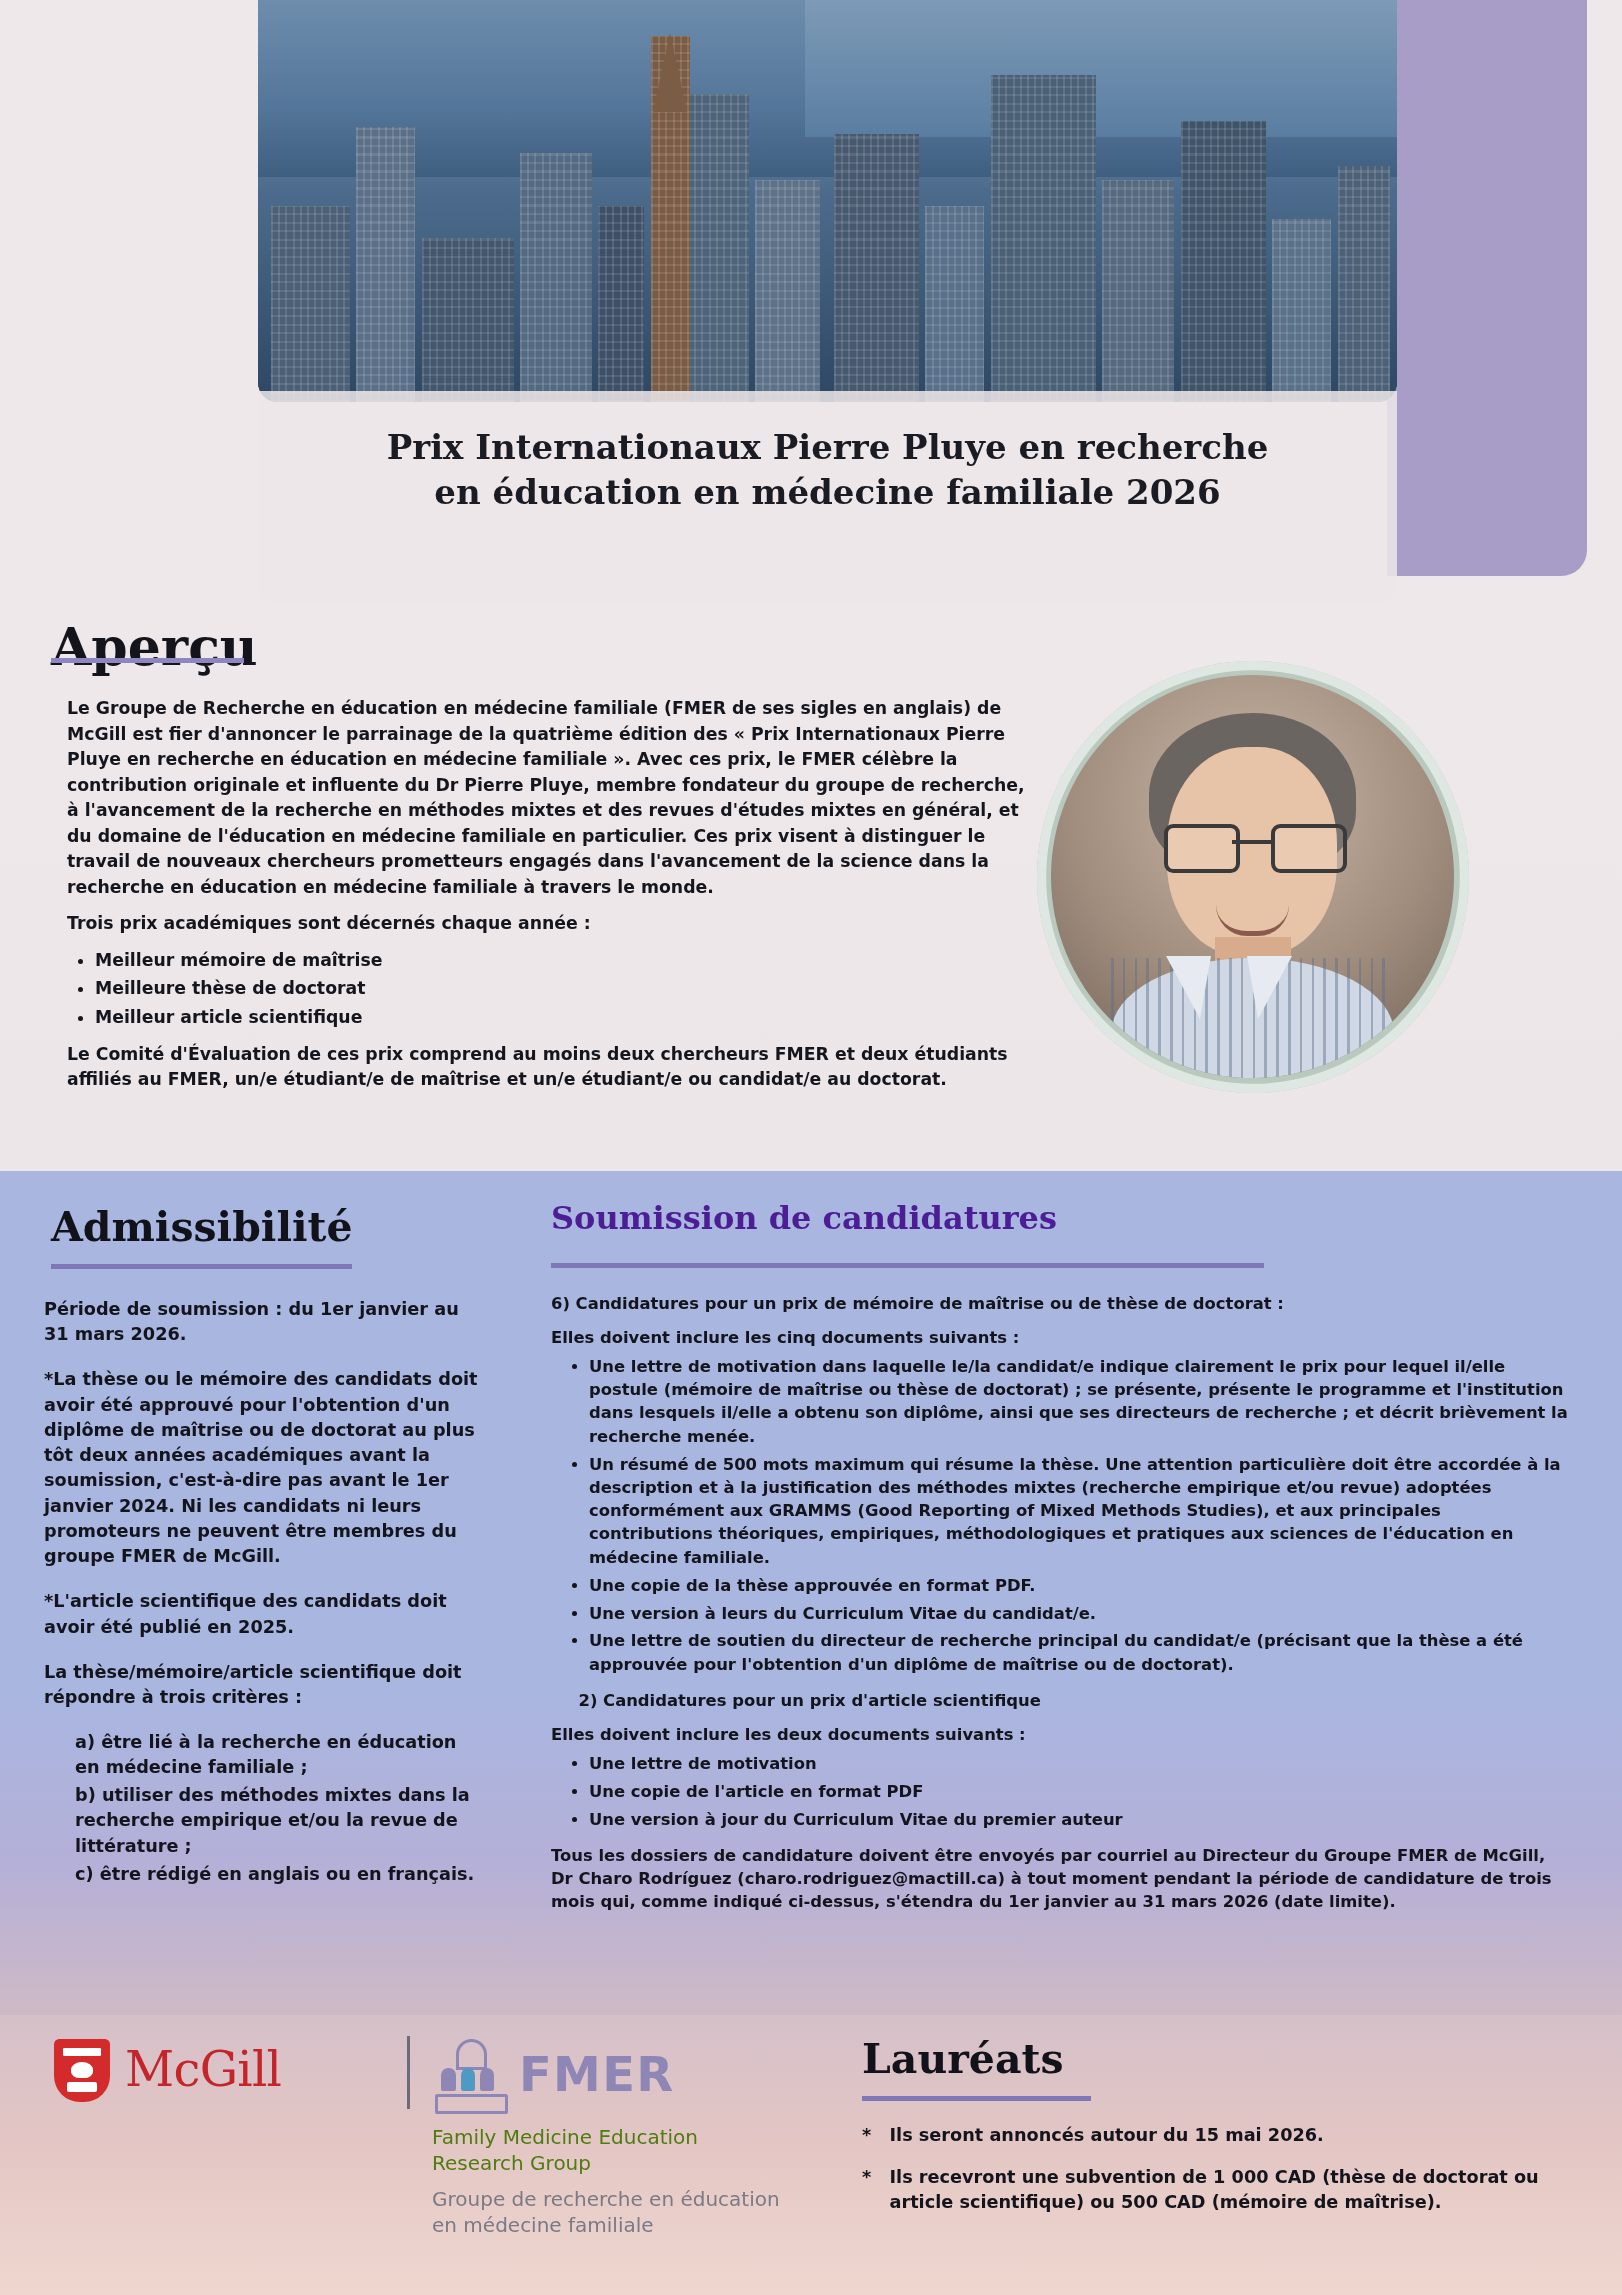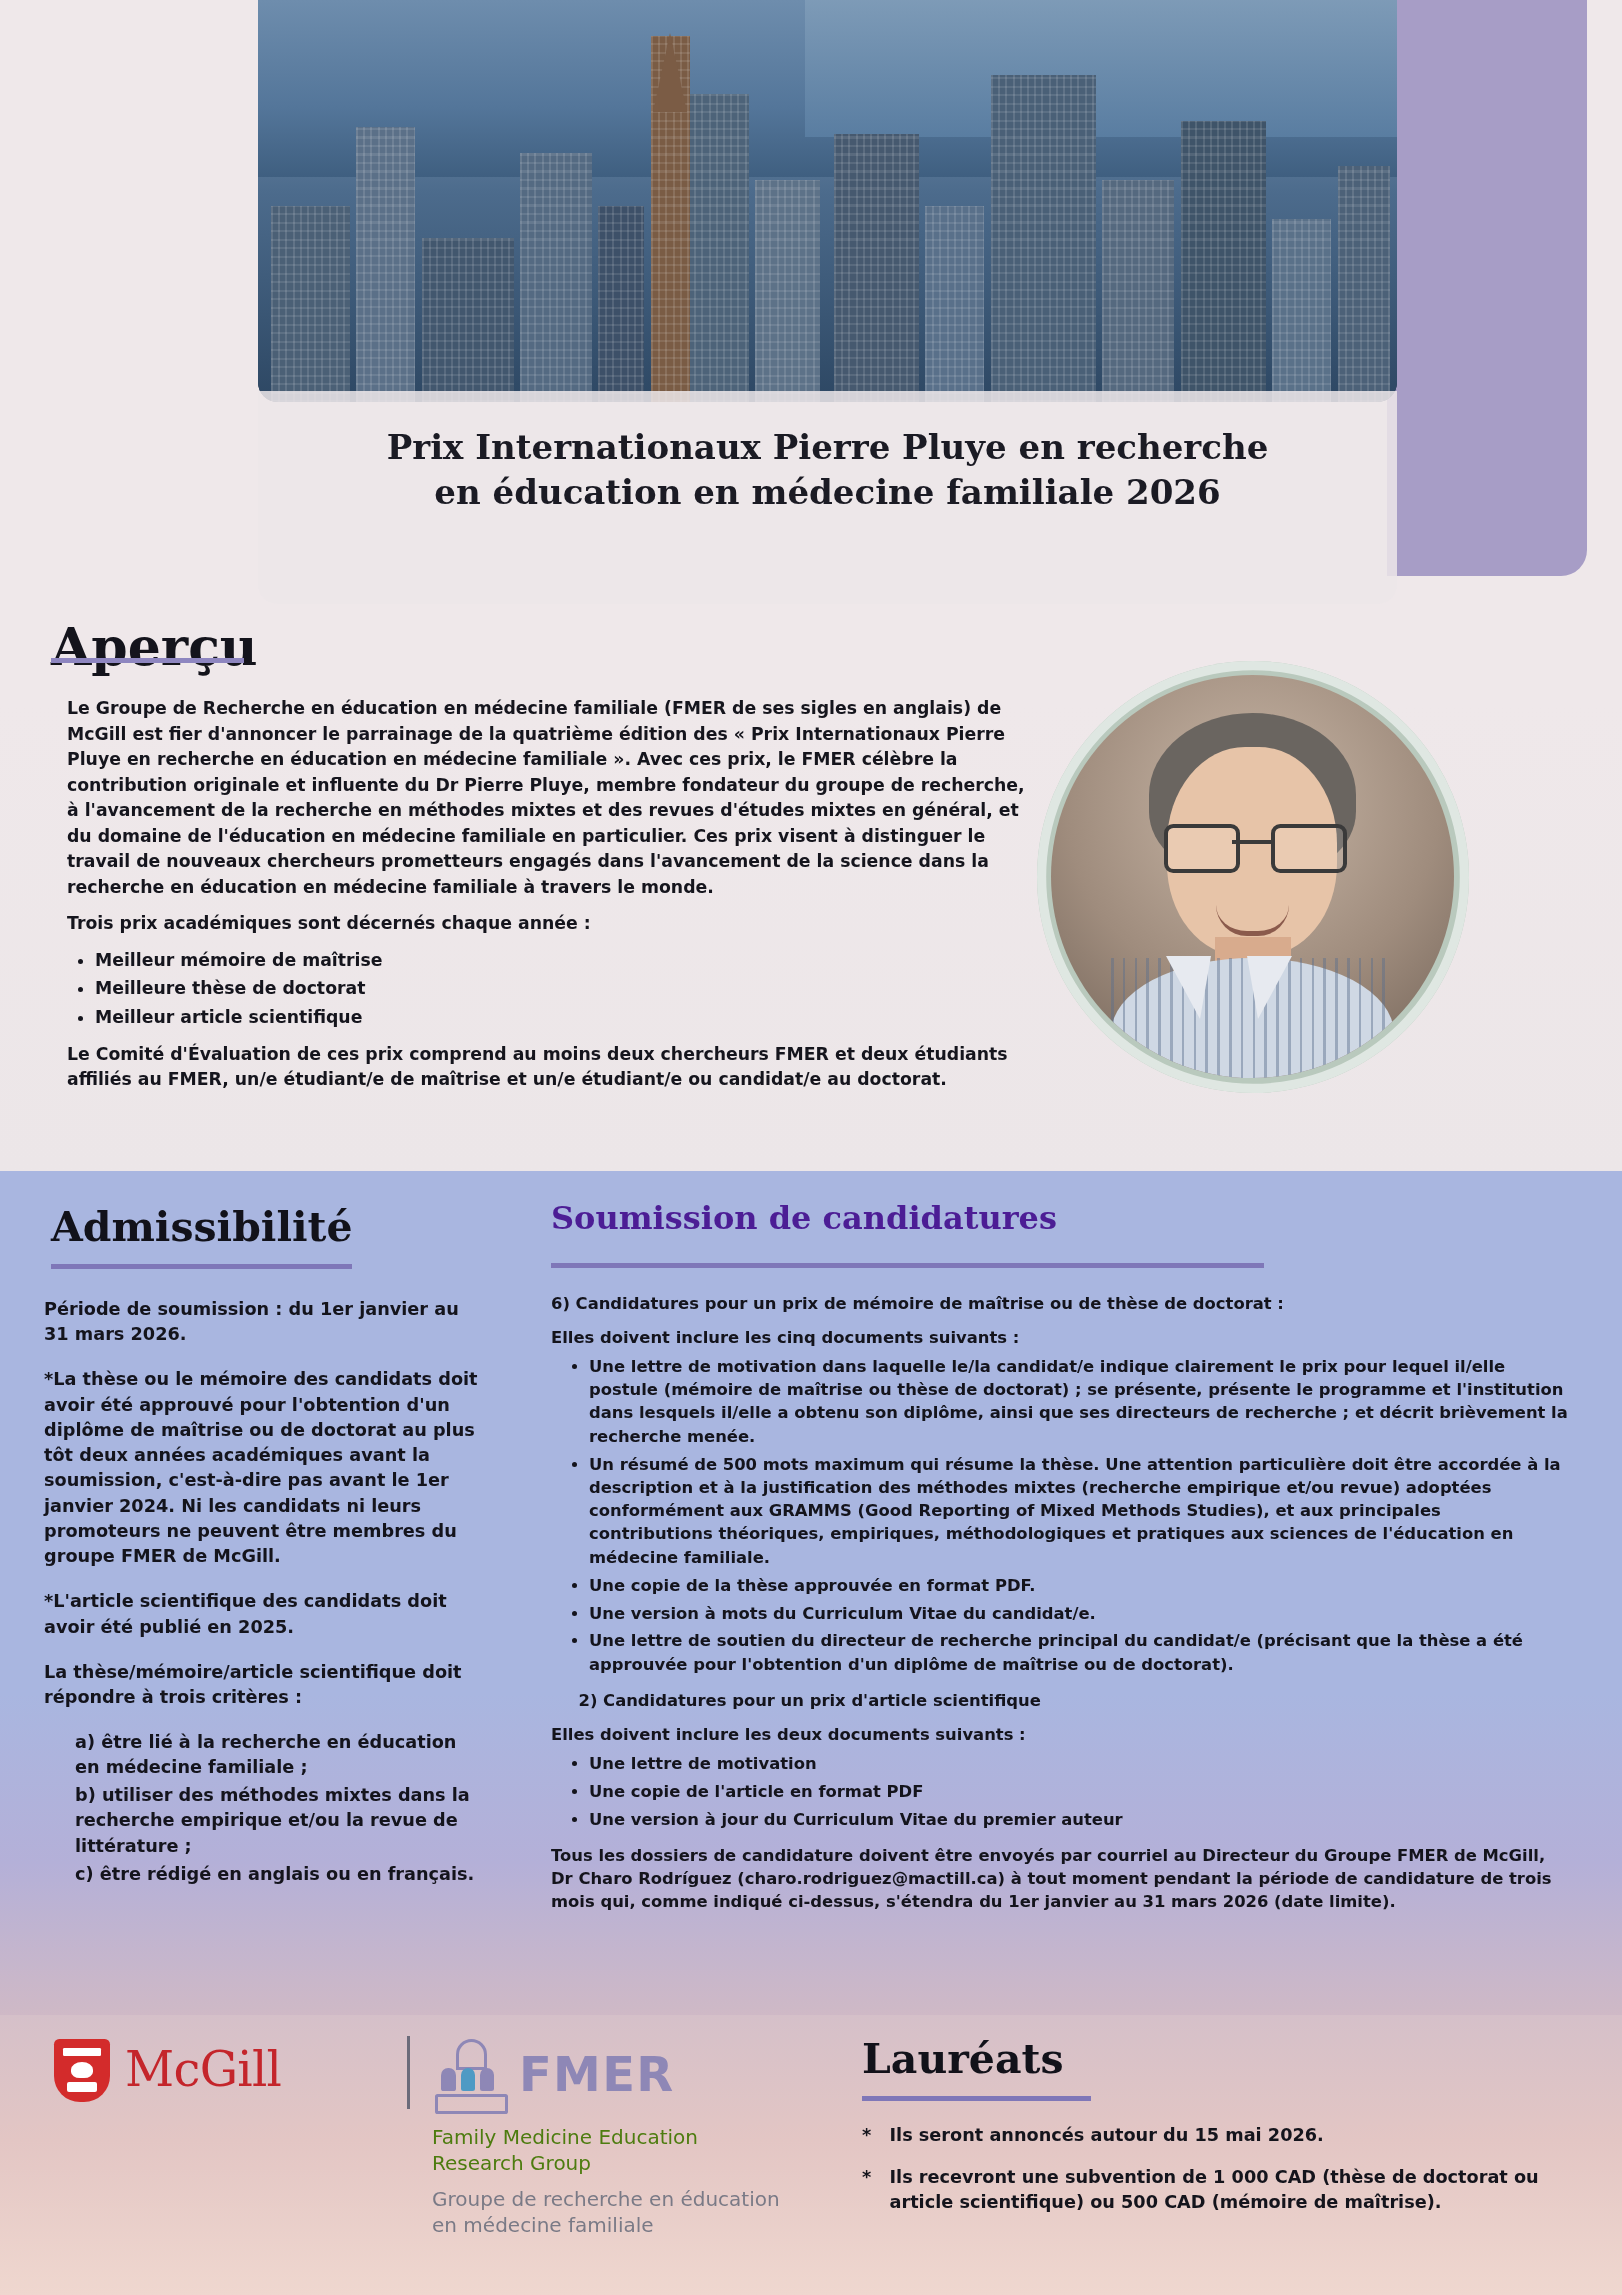--- a/index.html
+++ b/index.html
@@ -321,21 +321,21 @@
 
 <div class="sc-head">Soumission de candidatures</div>
 <div class="sc-rule"></div>
 <div class="sc-body">
   <p>6) Candidatures pour un prix de mémoire de maîtrise ou de thèse de doctorat :</p>
   <p class="tight">Elles doivent inclure les cinq documents suivants :</p>
   <ul>
     <li>Une lettre de motivation dans laquelle le/la candidat/e indique clairement le prix pour lequel il/elle postule (mémoire de maîtrise ou thèse de doctorat) ; se présente, présente le programme et l'institution dans lesquels il/elle a obtenu son diplôme, ainsi que ses directeurs de recherche ; et décrit brièvement la recherche menée.</li>
     <li>Un résumé de 500 mots maximum qui résume la thèse. Une attention particulière doit être accordée à la description et à la justification des méthodes mixtes (recherche empirique et/ou revue) adoptées conformément aux GRAMMS (Good Reporting of Mixed Methods Studies), et aux principales contributions théoriques, empiriques, méthodologiques et pratiques aux sciences de l'éducation en médecine familiale.</li>
     <li>Une copie de la thèse approuvée en format PDF.</li>
-    <li>Une version à mots du Curriculum Vitae du candidat/e.</li>
+    <li>Une version à leurs du Curriculum Vitae du candidat/e.</li>
     <li>Une lettre de soutien du directeur de recherche principal du candidat/e (précisant que la thèse a été approuvée pour l'obtention d'un diplôme de maîtrise ou de doctorat).</li>
   </ul>
   <p class="idt">2)    Candidatures pour un prix d'article scientifique</p>
   <p class="tight">Elles doivent inclure les deux documents suivants :</p>
   <ul>
     <li>Une lettre de motivation</li>
     <li>Une copie de l'article en format PDF</li>
     <li>Une version à jour du Curriculum Vitae du premier auteur</li>
   </ul>
   <p>Tous les dossiers de candidature doivent être envoyés par courriel au Directeur du Groupe FMER de McGill, Dr Charo Rodríguez (charo.rodriguez@mactill.ca) à tout moment pendant la période de candidature de trois mois qui, comme indiqué ci-dessus, s'étendra du 1er janvier au 31 mars 2026 (date limite).</p>

